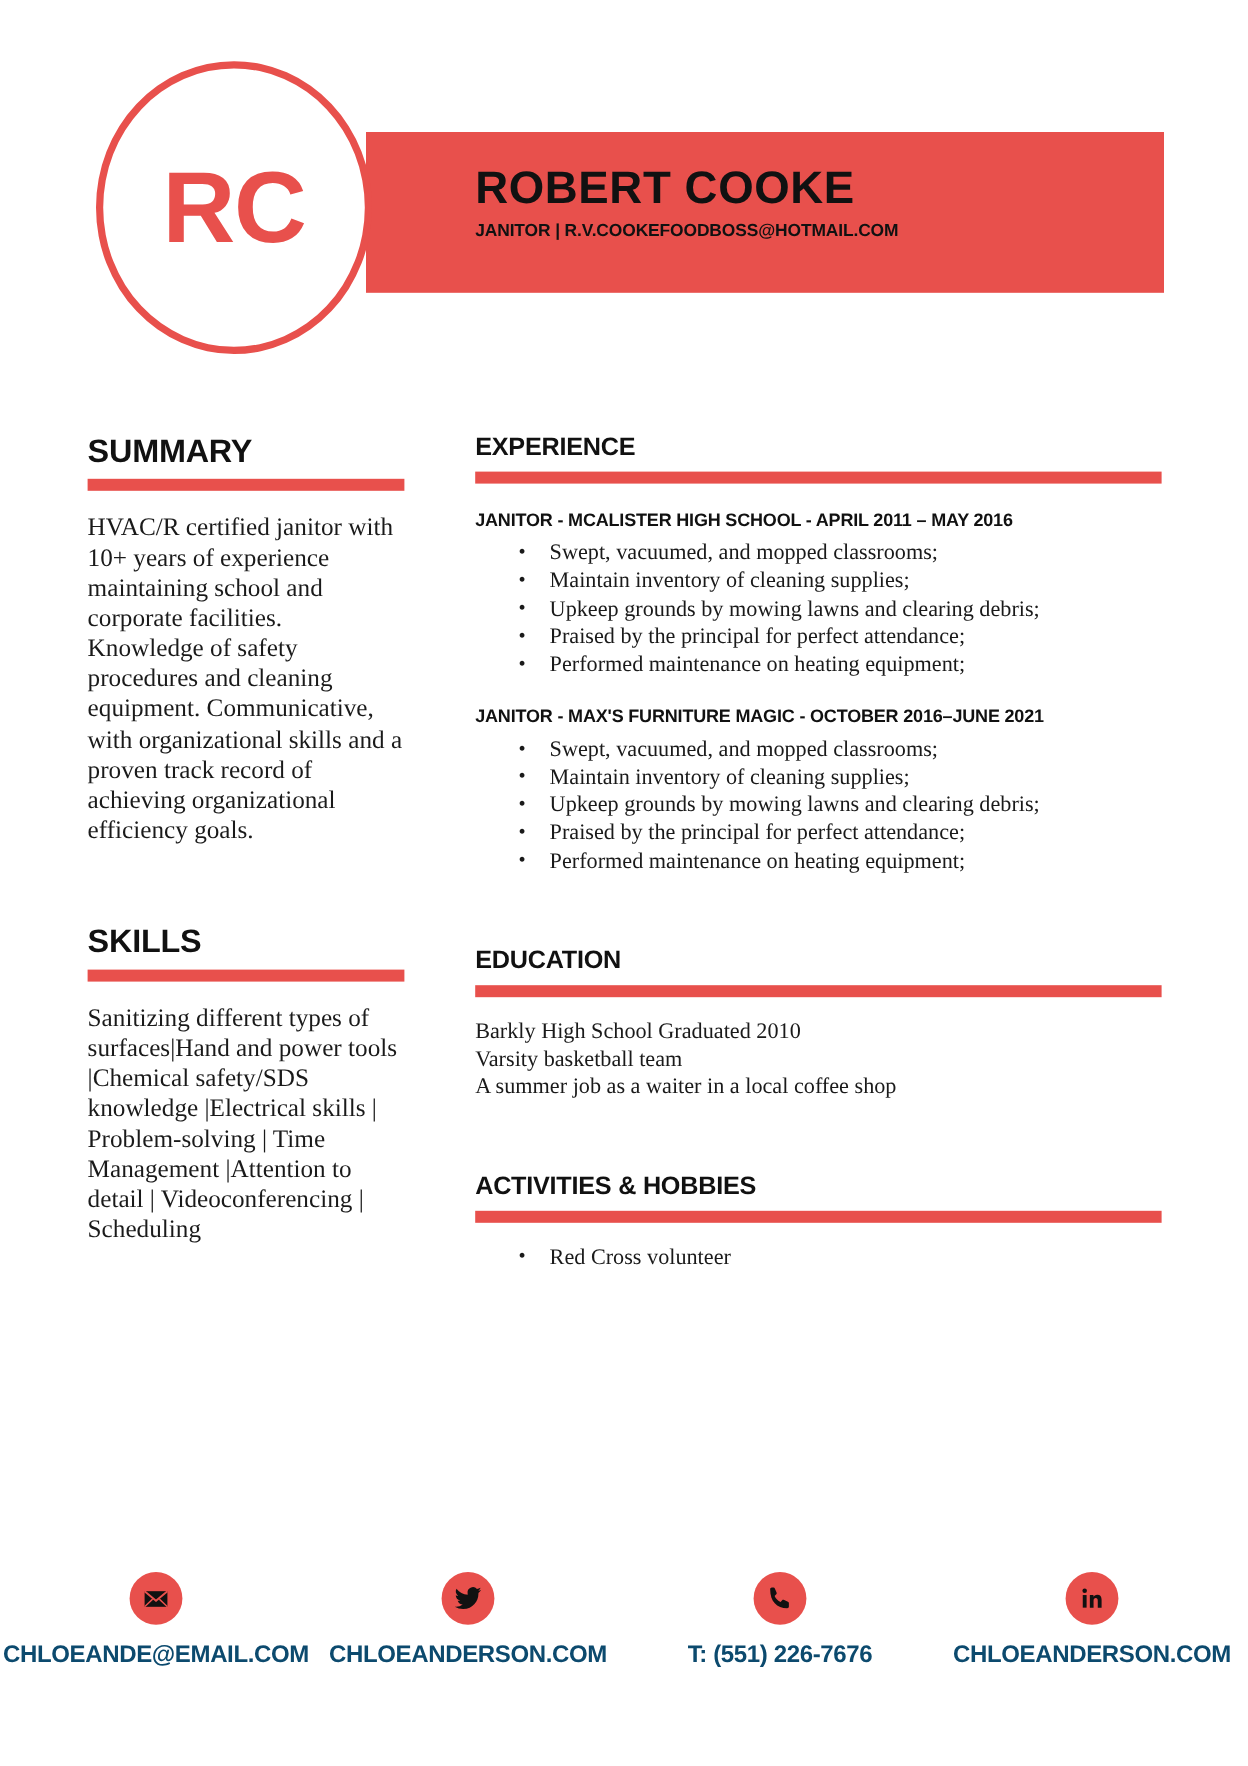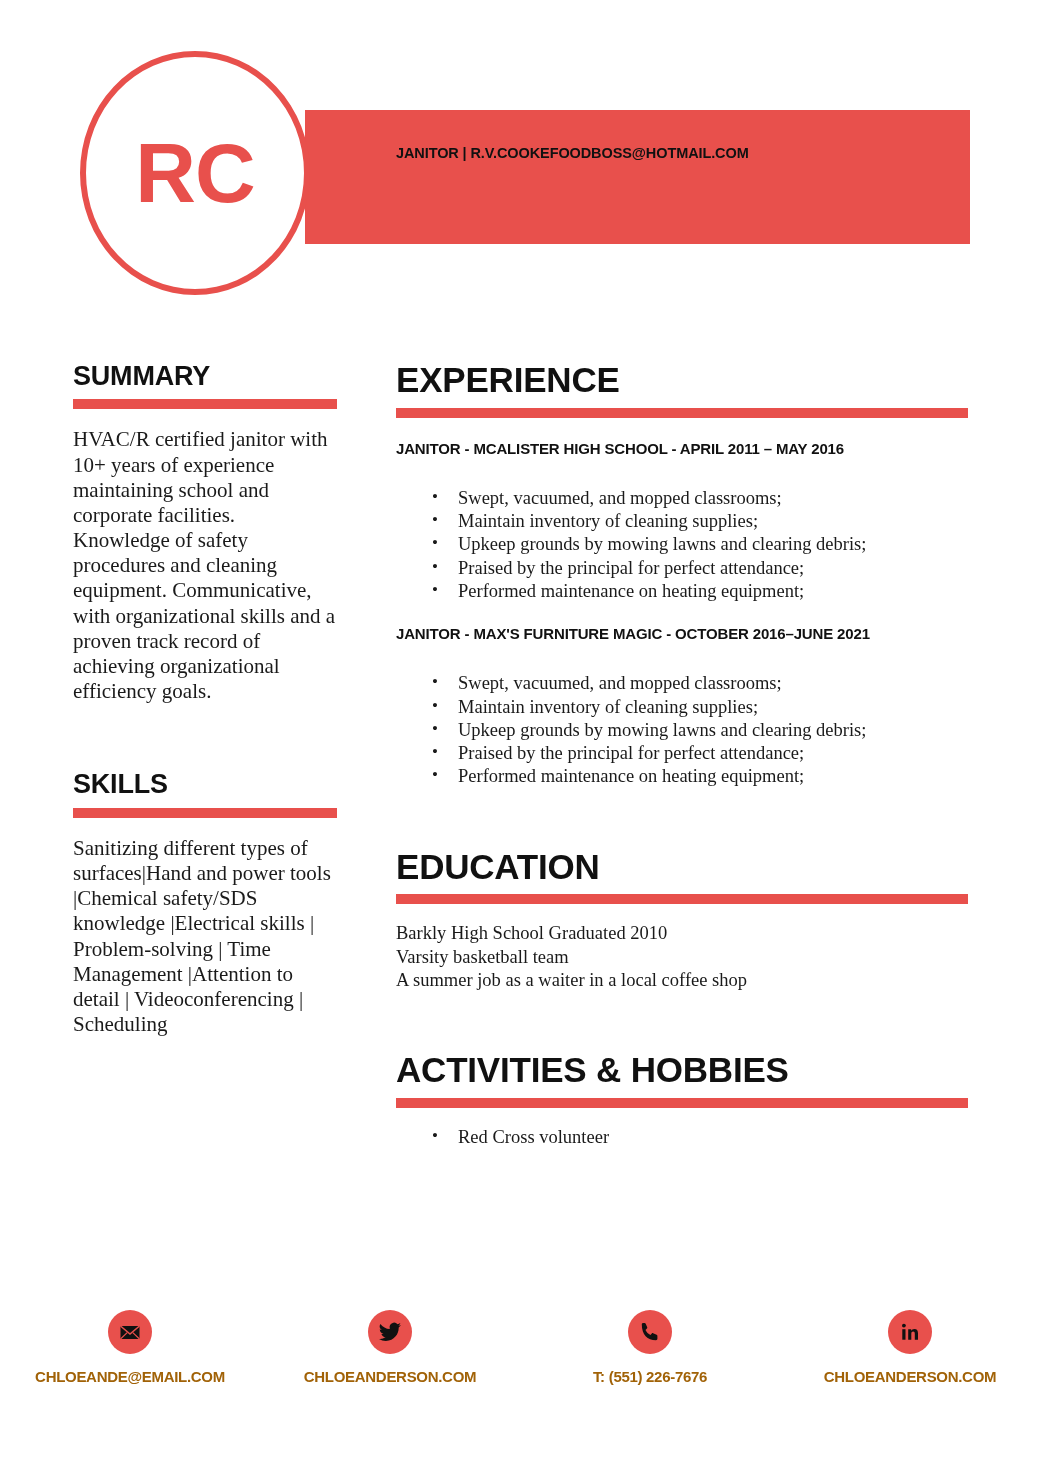--- a/index.html
+++ b/index.html
@@ -93,21 +93,21 @@
 
   
   .sec-title {
     font-family: "Liberation Sans", sans-serif;
     font-weight: bold;
     color: #111111;
     line-height: 1.05;
     margin: 0;
   }
   .left-col .sec-title { font-size: 27px; letter-spacing: -0.2px; }
-  .right-col .sec-title { font-size: 35px; letter-spacing: -0.2px; }
+  .right-col .sec-title { font-size: 21px; letter-spacing: -0.2px; }
   .sec-rule {
     height: 10px;
     background: #E8504C;
     margin-top: 9px;
     width: 100%;
   }
 
   .sec-block { margin-bottom: 0; }
 
   
@@ -123,21 +123,21 @@
   
   .job { margin-top: 22px; }
   .job-title {
     font-family: "Liberation Sans", sans-serif;
     font-weight: bold;
     font-size: 15px;
     letter-spacing: -0.15px;
     color: #111111;
   }
   ul.bullets {
-    margin: 30px 0 0 0;
+    margin: 8px 0 0 0;
     padding: 0 0 0 62px;
     list-style: none;
   }
   ul.bullets li {
     font-family: "Liberation Serif", serif;
     font-size: 18.5px;
     line-height: 1.26;
     color: #1a1a1a;
     position: relative;
   }
@@ -183,36 +183,37 @@
     background: #E8504C;
     display: flex;
     align-items: center;
     justify-content: center;
   }
   .footer-icon svg { display: block; }
   .footer-label {
     margin-top: 14px;
     font-family: "Liberation Sans", sans-serif;
     font-weight: bold;
-    font-size: 15px;
+    font-size: 20px;
     letter-spacing: -0.3px;
-    color: #a16207;
+    color: #0c4a6e;
     white-space: nowrap;
     text-align: right;
   }
 </style>
 </head>
 <body>
 
 <div class="header">
   <div class="header-band"></div>
   <div class="avatar-circle">
     <span class="avatar-initials">RC</span>
   </div>
   <div class="header-text">
+    <div class="header-name">ROBERT COOKE</div>
     <div class="header-subline">JANITOR  |  R.V.COOKEFOODBOSS@HOTMAIL.COM</div>
   </div>
 </div>
 
 <div class="left-col">
 
   <div class="sec-block">
     <div class="sec-title">SUMMARY</div>
     <div class="sec-rule"></div>
     <div class="body-text">HVAC/R certified janitor with 10+ years of experience maintaining school and corporate facilities. Knowledge of safety procedures and cleaning equipment. Communicative, with organizational skills and a proven track record of achieving organizational efficiency goals.</div>

